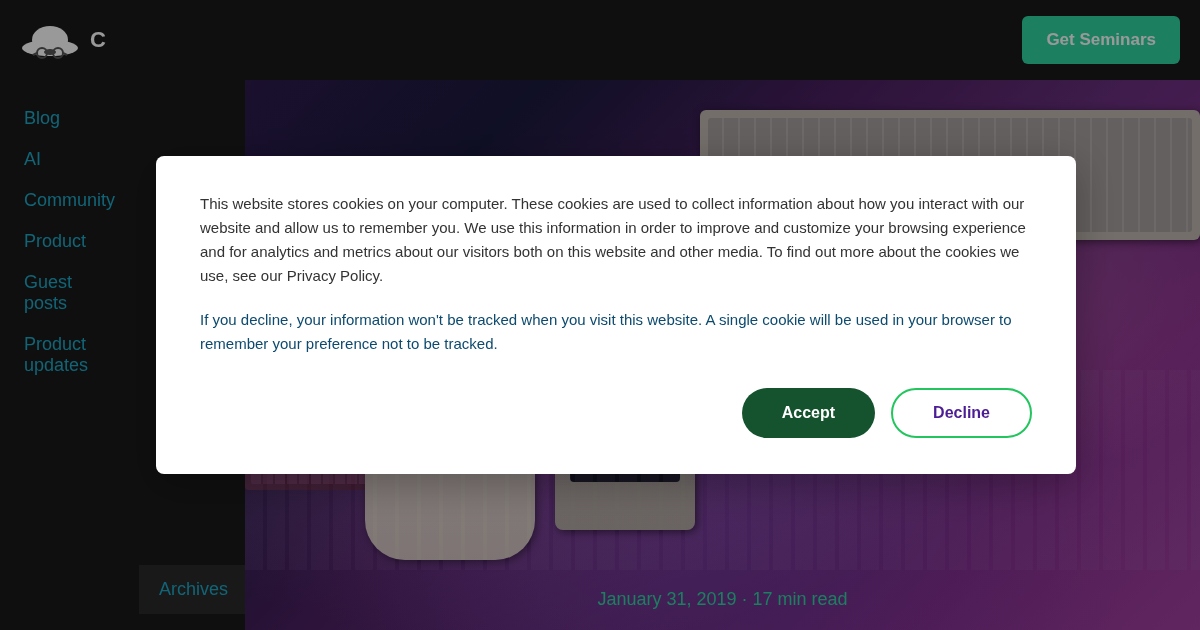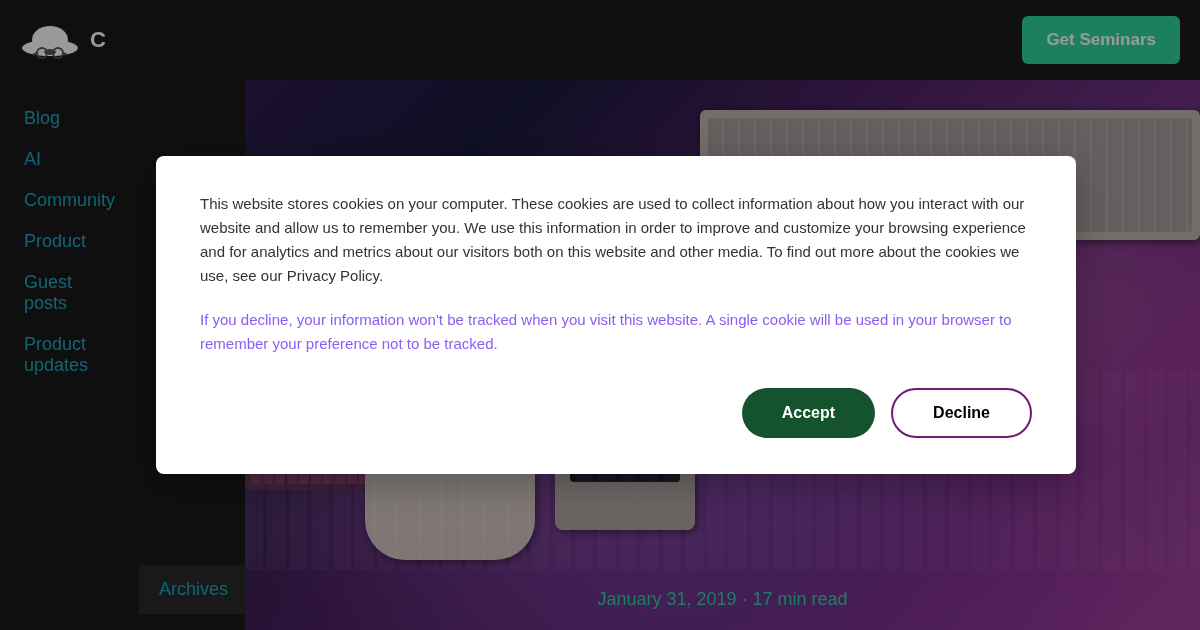--- a/index.html
+++ b/index.html
@@ -255,21 +255,21 @@
       box-shadow: 0 10px 40px rgba(0,0,0,0.3);
       margin-left: 120px;
     }
     .cookie-text {
       color: #333;
       font-size: 15px;
       line-height: 1.6;
       margin-bottom: 20px;
     }
     .cookie-text-2 {
-      color: #8b5cf6;
+      color: #0c4a6e;
       font-size: 15px;
       line-height: 1.6;
       margin-bottom: 32px;
     }
     .cookie-buttons {
       display: flex;
       gap: 16px;
       justify-content: flex-end;
     }
     .accept-btn {
@@ -277,22 +277,22 @@
       color: white;
       border: none;
       border-radius: 50px;
       padding: 14px 40px;
       font-size: 16px;
       font-weight: 600;
       cursor: pointer;
     }
     .decline-btn {
       background: white;
-      color: #000000;
-      border: 2px solid #701a75;
+      color: #4c1d95;
+      border: 2px solid #22c55e;
       border-radius: 50px;
       padding: 14px 40px;
       font-size: 16px;
       font-weight: 600;
       cursor: pointer;
     }
   </style>
 </head>
 <body>
 

